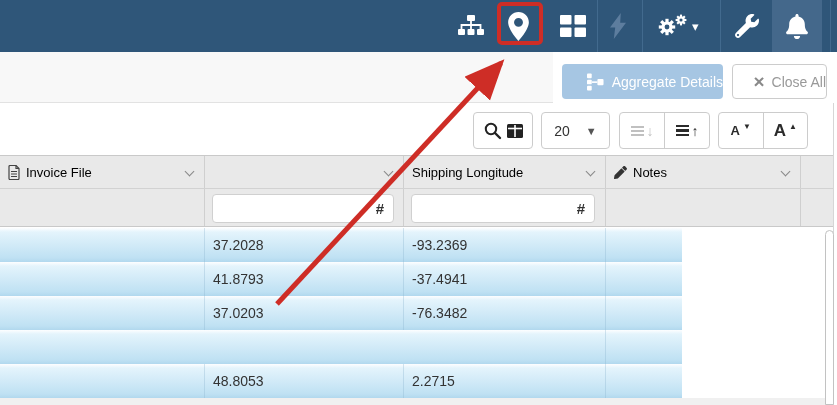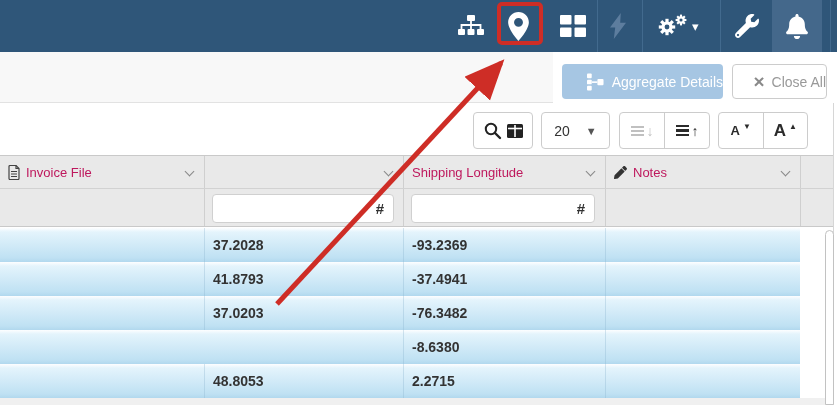--- a/index.html
+++ b/index.html
@@ -41,30 +41,30 @@
   .arrow-glyph { font-size:14px; font-weight:bold; line-height:1; }
   .muted { color:#c0c0c0; }
   .dark  { color:#2b2b2b; }
   .A-sm { font-size:13px; font-weight:bold; color:#2b2b2b; }
   .A-lg { font-size:17px; font-weight:bold; color:#2b2b2b; }
   .tri { font-size:8px; color:#2b2b2b; align-self:flex-start; margin-top:9px; }
 
   
   .thead { position:absolute; left:0; top:155px; width:833px; height:34px; background:#e9e9e9; border-top:1px solid #c9c9c9; border-bottom:1px solid #d2d2d2; }
   .tfilter { position:absolute; left:0; top:189px; width:833px; height:38px; background:#e9e9e9; border-bottom:1px solid #c9c9c9; }
-  .hcell { position:absolute; top:0; height:100%; display:flex; align-items:center; padding-left:8px; gap:6px; font-size:13px; color:#be185d; border-left:1px solid #cfcfcf; cursor:pointer; }
+  .hcell { position:absolute; top:0; height:100%; display:flex; align-items:center; padding-left:8px; gap:6px; font-size:13px; color:#000000; border-left:1px solid #cfcfcf; cursor:pointer; }
   .hcell.first { border-left:none; }
   .chev { width:7px; height:7px; border-right:1.6px solid #888; border-bottom:1.6px solid #888; transform:rotate(45deg); position:absolute; right:11px; top:12px; }
   .fcell-box { position:absolute; top:5px; height:29px; background:#fff; border:1px solid #d0d0d0; border-radius:4px; display:flex; align-items:center; overflow:hidden; }
   .fcell-box input { flex:1; border:none; outline:none; height:100%; min-width:0; font-size:13px; padding:0 6px; background:transparent; font-family:"Liberation Sans", sans-serif; }
   .hash { font-weight:bold; font-size:15px; color:#333; padding-right:9px; }
   .fsep { position:absolute; top:0; height:100%; width:1px; background:#cfcfcf; }
 
-  .trow { position:absolute; left:0; width:800px; height:34px; cursor:pointer;
-          background:linear-gradient(180deg,#fdfeff 0%,#e4f4fc 12%,#cfe9f7 55%,#bfe1f3 88%,#b1d8ee 100%);font-weight:bold; }
+  .trow { position:absolute; left:0; width:682px; height:34px; cursor:pointer;
+          background:linear-gradient(180deg,#fdfeff 0%,#e4f4fc 12%,#cfe9f7 55%,#bfe1f3 88%,#b1d8ee 100%); }
   .trow .cell { position:absolute; top:0; height:34px; display:flex; align-items:center; padding-left:8px; font-size:14px; color:#333; border-left:1px solid rgba(140,180,205,.35); }
   .trow .cell.first { border-left:none; }
 
   .bottom-strip { position:absolute; left:0; top:398px; width:833px; height:7px; background:#f0f0f0; }
   .right-border { position:absolute; left:833px; top:103px; width:1px; height:302px; background:#d6d6d6; }
   .scroll-thumb { position:absolute; left:825px; top:230px; width:9px; height:175px; background:#fff; border:1px solid #c2c2c2; border-radius:5px 5px 0 0; cursor:pointer; }
 
   
   .anno { position:absolute; left:0; top:0; width:837px; height:405px; z-index:40; pointer-events:none; }
 </style>
@@ -269,21 +269,20 @@
     <div class="cell" style="left:605px;width:221px"></div>
   </div>
   <div class="trow" style="top:296px">
     <div class="cell first" style="left:0;width:204px"></div>
     <div class="cell" style="left:204px;width:199px">37.0203</div>
     <div class="cell" style="left:403px;width:202px">-76.3482</div>
     <div class="cell" style="left:605px;width:221px"></div>
   </div>
   <div class="trow" style="top:330px">
     <div class="cell first" style="left:0;width:204px"></div>
-    <div class="cell" style="left:403px;width:202px">-8.6380</div>
     <div class="cell" style="left:605px;width:221px"></div>
   </div>
   <div class="trow" style="top:364px">
     <div class="cell first" style="left:0;width:204px"></div>
     <div class="cell" style="left:204px;width:199px">48.8053</div>
     <div class="cell" style="left:403px;width:202px">2.2715</div>
     <div class="cell" style="left:605px;width:221px"></div>
   </div>
 
   <div class="bottom-strip"></div>

